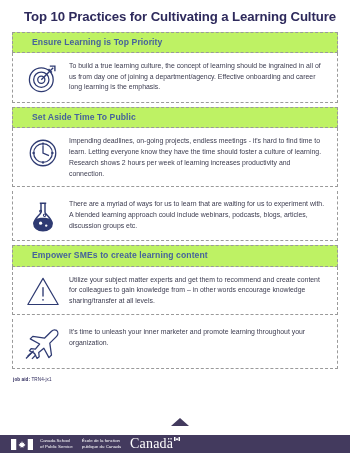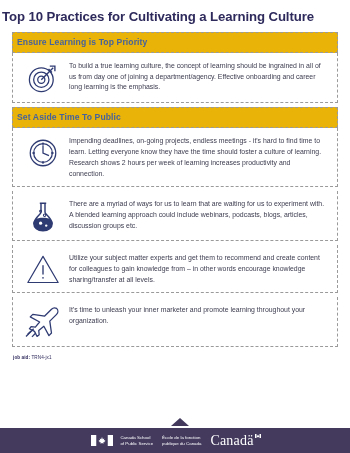--- a/index.html
+++ b/index.html
@@ -14,36 +14,36 @@
     width:350px;height:453px;
     box-sizing:border-box;
     display:flex;flex-direction:column;
     position:relative;
   }
   .title{
     color:#2e2a5c;
     font-size:13.2px;
     font-weight:bold;
     letter-spacing:-0.1px;
-    padding:10px 10px 7px 2px;
+    padding:10px 10px 7px 24px;
     line-height:1.1;
     white-space:nowrap;
   }
   .sections{
     padding:0 12px 0 12px;
     flex:0 0 auto;
   }
   .section{
     margin-bottom:4px;
   }
   .sec-head{
-    background:#eab308;
+    background:#bef264;
     border:1px dashed #9a9a9a;
     box-sizing:border-box;
-    padding:5px 8px 5px 4px;
+    padding:5px 8px 5px 19px;
     color:#46639b;
     font-size:8.6px;
     font-weight:bold;
     letter-spacing:0.1px;
     line-height:1.1;
   }
   .sec-body{
     background:#ffffff;
     border:1px dashed #9a9a9a;
     border-top:none;
@@ -73,25 +73,25 @@
     font-size:4.6px;
     color:#2e2a5c;
     padding:4px 0 3px 13px;
     letter-spacing:0.1px;
   }
   .jobaid b{font-weight:bold;}
   .jobaid span{font-weight:normal;}
   .footer{
     position:absolute;
     left:0;right:0;bottom:0;
-    height:25px;
+    height:18px;
     background:#433a5e;
     display:flex;
     align-items:center;
-    justify-content:center;
+    justify-content:flex-start;
     padding:0 9px 0 11px;
     box-sizing:border-box;
   }
   .notch{
     position:absolute;
     left:171px;bottom:27px;
     width:0;height:0;
     border-left:9px solid transparent;
     border-right:9px solid transparent;
     border-bottom:8px solid #433a5e;
@@ -180,20 +180,21 @@
             <circle cx="24" cy="33" r="1.5" fill="#ffffff"></circle>
             <circle cx="22" cy="20" r="1.5" fill="none" stroke="#2e3a72" stroke-width="1.3"></circle>
             <circle cx="17" cy="15" r="1.2" fill="none" stroke="#2e3a72" stroke-width="1.3"></circle>
           </svg>
         </div>
         <div class="body-text">There are a myriad of ways for us to learn that are waiting for us to experiment with. A blended learning approach could include webinars, podcasts, blogs, articles, discussion groups etc.</div>
       </div>
     </div>
 
     <div class="section">
+      <div class="sec-head">Empower SMEs to create learning content</div>
       <div class="sec-body">
         <div class="icon-cell">
           <svg width="36" height="32" viewBox="0 0 42 38">
             <path d="M21 4 L39 35 L3 35 Z" fill="none" stroke="#2e3a72" stroke-width="1.4" stroke-linejoin="round"></path>
             <path d="M21 15 L21 25" stroke="#2e3a72" stroke-width="1.6" stroke-linecap="round"></path>
             <circle cx="21" cy="29.5" r="1" fill="#2e3a72"></circle>
           </svg>
         </div>
         <div class="body-text">Utilize your subject matter experts and get them to recommend and create content for colleagues to gain knowledge from – in other words encourage knowledge sharing/transfer at all levels.</div>
       </div>

